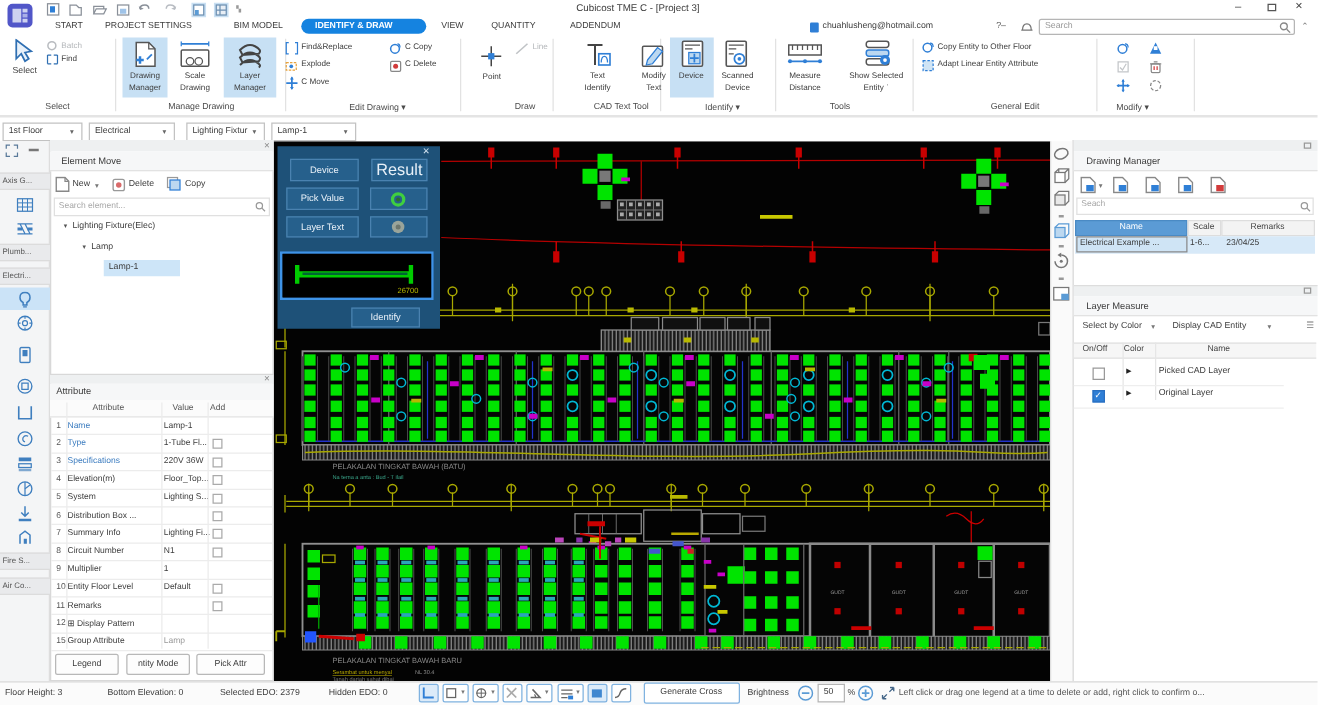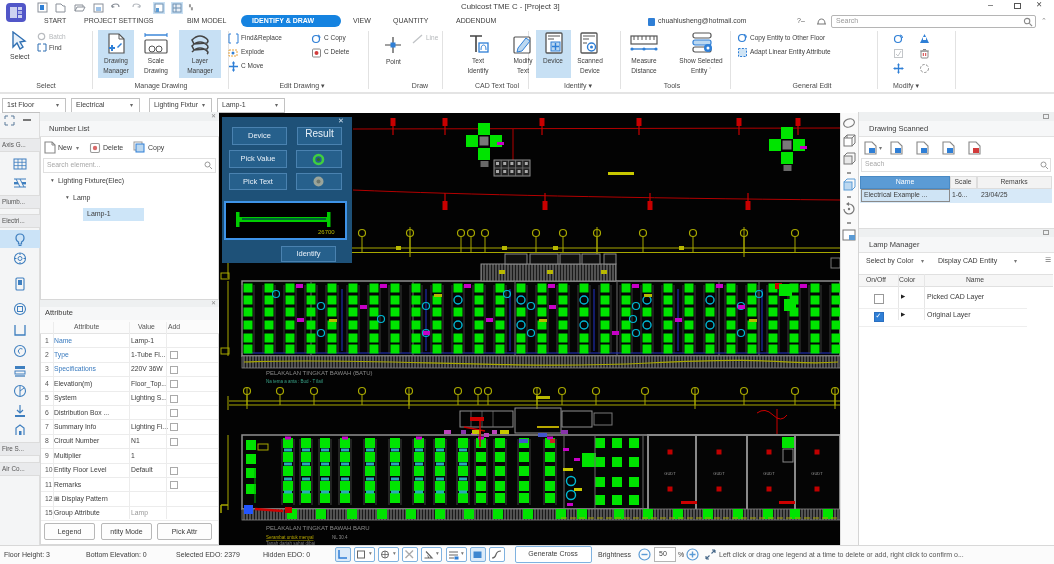--- a/index.html
+++ b/index.html
@@ -321,21 +321,21 @@
       <rect x="6" y="8" width="2.5" height="4" fill="#3f7fbf"></rect>
     </svg>
     <svg class="abs" style="left:13px;top:404px" width="14" height="14" viewBox="0 0 14 14">
       <path d="M7 1 L7 9 M4 6 L7 9 L10 6" stroke="#3f7fbf" fill="none" stroke-width="1.2"></path>
       <path d="M2 11 L12 11 L12 13 L2 13 Z" fill="#3f7fbf"></path>
     </svg>
     <div class="abs" style="left:40px;top:112px;width:179px;height:188px;background:#fff;border:1px solid #d8d8d8;"></div>
     <div class="abs" style="left:40px;top:112px;width:179px;height:9px;background:#eef0f1;"></div>
     <div class="t" style="left:211px;top:112px;font-size:6px;color:#888;">✕</div>
     <div class="abs" style="left:40px;top:121px;width:179px;height:16px;background:#f6f7f8;border-bottom:1px solid #e2e2e2;"></div>
-    <div class="t" style="left:49px;top:124px;font-size:7.5px;color:#3c3c3c;">Number List</div>
+    <div class="t" style="left:49px;top:124px;font-size:7.5px;color:#3c3c3c;">Element Move</div>
     <svg class="abs" style="left:44px;top:141px" width="12" height="13" viewBox="0 0 12 13">
       <path d="M1 12 L1 1 L8 1 L11 4 L11 12 Z" fill="#fff" stroke="#888" stroke-width="1.1"></path>
       <path d="M8 1 L8 4 L11 4" fill="none" stroke="#888"></path>
     </svg>
     <div class="t" style="left:58px;top:144px;font-size:7px;color:#3c3c3c;">New</div>
     <div class="t" style="left:76px;top:144px;font-size:6px;color:#777;">▾</div>
     <svg class="abs" style="left:89px;top:141px" width="12" height="13" viewBox="0 0 12 13">
       <rect x="1.5" y="2.5" width="9" height="9" rx="1.5" fill="none" stroke="#999" stroke-width="1.1"></rect>
       <circle cx="6" cy="7" r="2.2" fill="#d96a6a"></circle>
     </svg>
@@ -1117,30 +1117,30 @@
       <rect x="2.0" y="160.0" width="8.0" height="6.0" fill="none" stroke="#a8a800"></rect>
       <rect x="2.0" y="235.0" width="8.0" height="6.0" fill="none" stroke="#a8a800"></rect>
       <line x1="2.0" y1="392.0" x2="9.0" y2="392.0" stroke="#a8a800" stroke-width="1.5"></line>
       <line x1="2.0" y1="392.0" x2="2.0" y2="400.0" stroke="#a8a800" stroke-width="1.5"></line>
     </svg>
     <div class="abs" style="left:222px;top:117px;width:130px;height:146px;background:#1e5178;"></div>
     <div class="t" style="left:338px;top:117px;font-size:7px;color:#cfe0ee;">✕</div>
     <div class="abs" style="left:232px;top:127px;width:55px;height:18px;background:#26608c;border:1px solid #4a82b0;"></div>
     <div class="t" style="left:259.5px;top:131.0px;font-size:7.5px;color:#e8f0f8;transform:translateX(-50%);">Device</div>
     <div class="abs" style="left:297px;top:127px;width:45px;height:18px;background:#26608c;border:1px solid #4a82b0;"></div>
-    <div class="t" style="left:319.5px;top:128px;font-size:10px;color:#e8f0f8;transform:translateX(-50%);">Result</div>
+    <div class="t" style="left:319.5px;top:128px;font-size:13px;color:#e8f0f8;transform:translateX(-50%);">Result</div>
     <div class="abs" style="left:229px;top:150px;width:58px;height:18px;background:#26608c;border:1px solid #4a82b0;"></div>
     <div class="t" style="left:258.0px;top:154.0px;font-size:7.5px;color:#e8f0f8;transform:translateX(-50%);">Pick Value</div>
     <div class="abs" style="left:296px;top:150px;width:46px;height:18px;background:#26608c;border:1px solid #4a82b0;"></div>
     <svg class="abs" style="left:312px;top:153px" width="13" height="13" viewBox="0 0 13 13">
       <circle cx="6.5" cy="6.5" r="4.5" fill="none" stroke="#3fcf3f" stroke-width="2.6"></circle>
       <circle cx="6.5" cy="6.5" r="1.6" fill="#2a6f2a"></circle>
     </svg>
     <div class="abs" style="left:229px;top:173px;width:58px;height:17px;background:#26608c;border:1px solid #4a82b0;"></div>
-    <div class="t" style="left:258.0px;top:176.5px;font-size:7.5px;color:#e8f0f8;transform:translateX(-50%);">Pick Text</div>
+    <div class="t" style="left:258.0px;top:176.5px;font-size:7.5px;color:#e8f0f8;transform:translateX(-50%);">Layer Text</div>
     <div class="abs" style="left:296px;top:173px;width:46px;height:17px;background:#26608c;border:1px solid #4a82b0;"></div>
     <svg class="abs" style="left:312px;top:175px" width="13" height="13" viewBox="0 0 13 13">
       <circle cx="6.5" cy="6.5" r="5" fill="#9aa49a"></circle>
       <circle cx="6.5" cy="6.5" r="2" fill="#6d766d"></circle>
     </svg>
     <div class="abs" style="left:224px;top:201px;width:123px;height:39px;background:#000;border:2px solid #3e93e8;"></div>
     <svg class="abs" style="left:226px;top:203px" width="119" height="35" viewBox="0 0 119 35">
       <rect x="0" y="0" width="119" height="35" fill="#000"></rect>
       <rect x="10" y="9" width="3.5" height="15" fill="#00cc00"></rect>
       <rect x="101" y="9" width="3.5" height="15" fill="#00cc00"></rect>
@@ -1175,21 +1175,21 @@
       <rect x="1" y="2" width="12" height="10" fill="#fff" stroke="#777"></rect>
       <rect x="7" y="7" width="6" height="5" fill="#5b9bd5"></rect>
     </svg>
     <div class="abs" style="left:847px;top:172px;width:4px;height:2px;background:#999;"></div>
     <div class="abs" style="left:847px;top:196px;width:4px;height:2px;background:#999;"></div>
     <div class="abs" style="left:847px;top:222px;width:4px;height:2px;background:#999;"></div>
     <div class="abs" style="left:858px;top:112px;width:196px;height:433px;background:#fff;border-left:1px solid #d5d5d5;"></div>
     <div class="abs" style="left:859px;top:112px;width:195px;height:9px;background:#eef0f1;"></div>
     <div class="abs" style="left:1043px;top:114px;width:6px;height:5px;border:1px solid #999;"></div>
     <div class="abs" style="left:859px;top:121px;width:195px;height:16px;background:#f6f7f8;border-bottom:1px solid #e2e2e2;"></div>
-    <div class="t" style="left:869px;top:124px;font-size:7.5px;color:#3c3c3c;">Drawing Scanned</div>
+    <div class="t" style="left:869px;top:124px;font-size:7.5px;color:#3c3c3c;">Drawing Manager</div>
     <svg class="abs" style="left:864px;top:141px" width="13" height="14" viewBox="0 0 13 14">
       <path d="M1 13 L1 1 L8 1 L12 5 L12 13 Z" fill="#fff" stroke="#888" stroke-width="1.1"></path>
       <rect x="5" y="7" width="6" height="5" fill="#2f7fd6"></rect>
     </svg>
     <svg class="abs" style="left:890px;top:141px" width="13" height="14" viewBox="0 0 13 14">
       <path d="M1 13 L1 1 L8 1 L12 5 L12 13 Z" fill="#fff" stroke="#888" stroke-width="1.1"></path>
       <rect x="5" y="7" width="6" height="5" fill="#2f7fd6"></rect>
     </svg>
     <svg class="abs" style="left:916px;top:141px" width="13" height="14" viewBox="0 0 13 14">
       <path d="M1 13 L1 1 L8 1 L12 5 L12 13 Z" fill="#fff" stroke="#888" stroke-width="1.1"></path>
@@ -1217,21 +1217,21 @@
     <div class="abs" style="left:977px;top:176px;width:75px;height:13px;background:#f3f3f3;border:1px solid #ddd;"></div>
     <div class="t" style="left:1014px;top:178px;font-size:6.8px;color:#444;transform:translateX(-50%);">Remarks</div>
     <div class="abs" style="left:860px;top:189px;width:192px;height:14px;background:#d7e9f8;"></div>
     <div class="abs" style="left:861px;top:189px;width:89px;height:13px;background:#cfe4f5;border:1px solid #8a8a8a;"></div>
     <div class="t" style="left:864px;top:191px;font-size:6.8px;color:#3c3c3c;">Electrical Example ...</div>
     <div class="t" style="left:952px;top:191px;font-size:6.8px;color:#3c3c3c;">1-6...</div>
     <div class="t" style="left:981px;top:191px;font-size:6.8px;color:#3c3c3c;">23/04/25</div>
     <div class="abs" style="left:859px;top:228px;width:195px;height:9px;background:#eef0f1;border-top:1px solid #ddd;"></div>
     <div class="abs" style="left:1043px;top:230px;width:6px;height:5px;border:1px solid #999;"></div>
     <div class="abs" style="left:859px;top:237px;width:195px;height:16px;background:#f6f7f8;border-bottom:1px solid #e2e2e2;"></div>
-    <div class="t" style="left:869px;top:240px;font-size:7.5px;color:#3c3c3c;">Lamp Manager</div>
+    <div class="t" style="left:869px;top:240px;font-size:7.5px;color:#3c3c3c;">Layer Measure</div>
     <div class="t" style="left:866px;top:257px;font-size:7px;color:#3c3c3c;">Select by Color</div>
     <div class="t" style="left:921px;top:257px;font-size:6px;color:#777;">▾</div>
     <div class="t" style="left:938px;top:257px;font-size:7px;color:#3c3c3c;">Display CAD Entity</div>
     <div class="t" style="left:1014px;top:257px;font-size:6px;color:#777;">▾</div>
     <div class="t" style="left:1045px;top:256px;font-size:7px;color:#777;">☰</div>
     <div class="abs" style="left:859px;top:274px;width:194px;height:13px;background:#f6f6f6;border-top:1px solid #e0e0e0;border-bottom:1px solid #e0e0e0;"></div>
     <div class="t" style="left:866px;top:276px;font-size:6.8px;color:#444;">On/Off</div>
     <div class="t" style="left:899px;top:276px;font-size:6.8px;color:#444;">Color</div>
     <div class="t" style="left:975px;top:276px;font-size:6.8px;color:#444;transform:translateX(-50%);">Name</div>
     <div class="abs" style="left:898px;top:274px;width:1px;height:46px;background:#e6e6e6;"></div>

